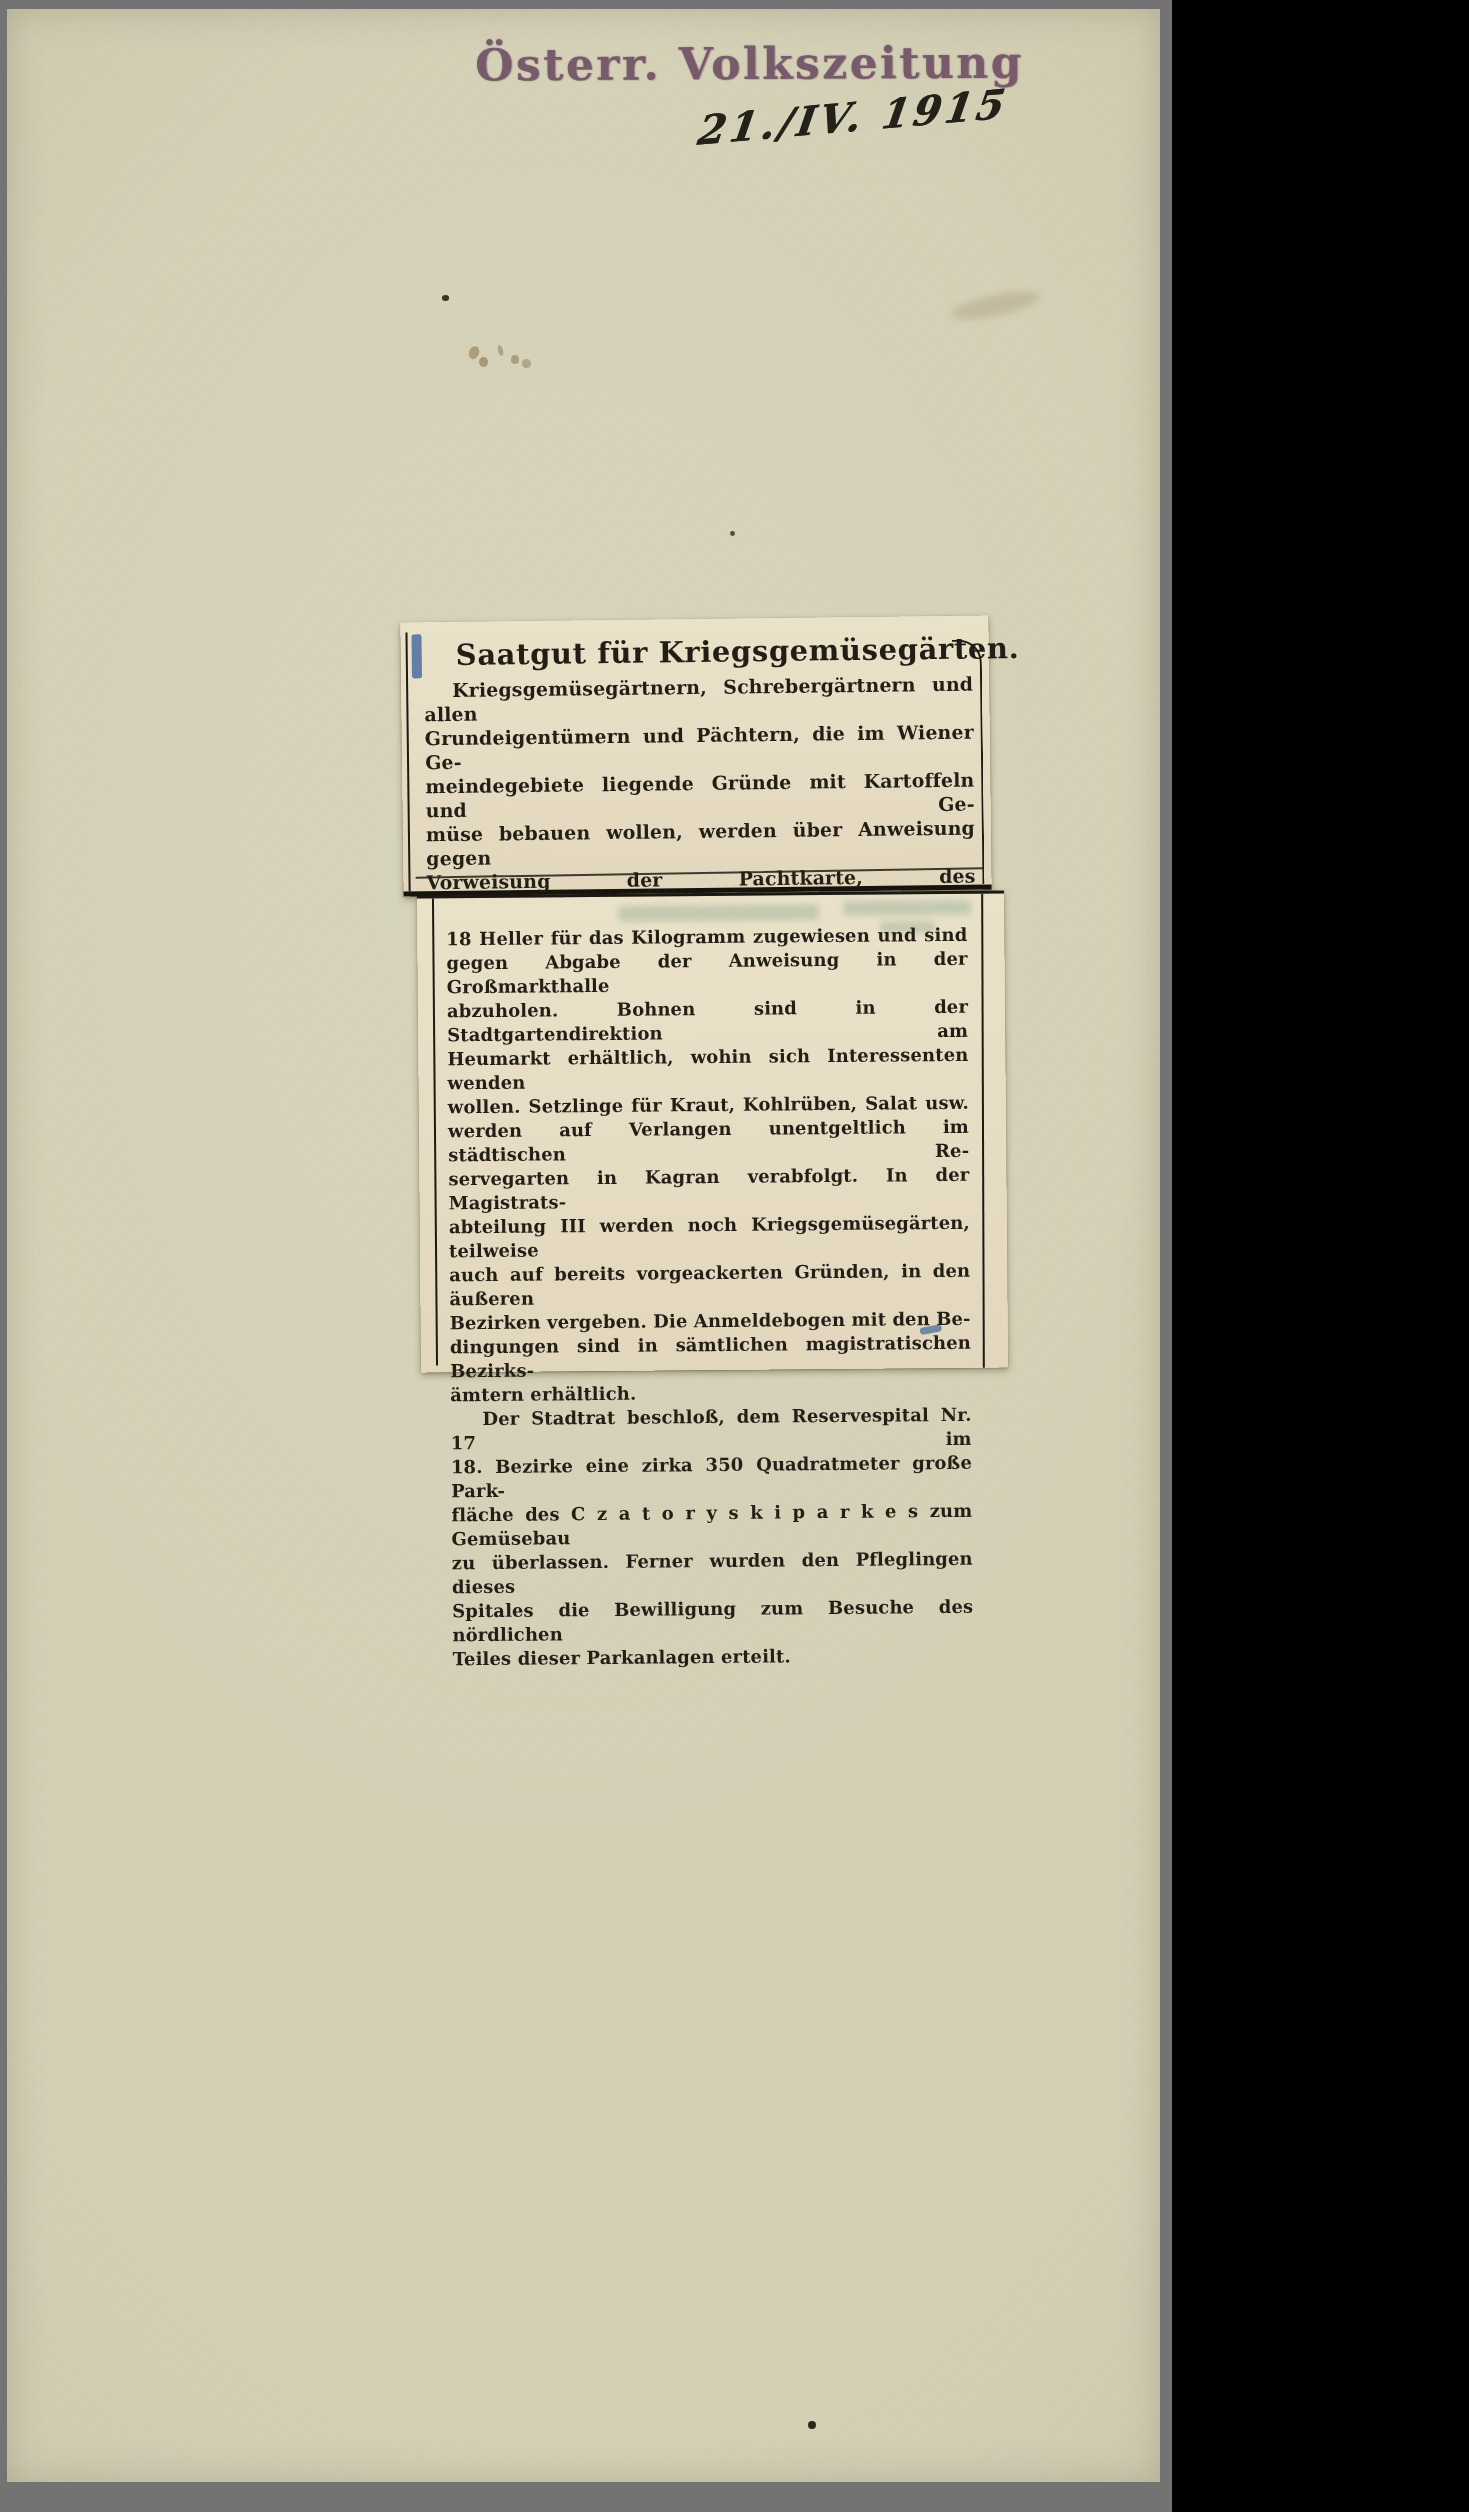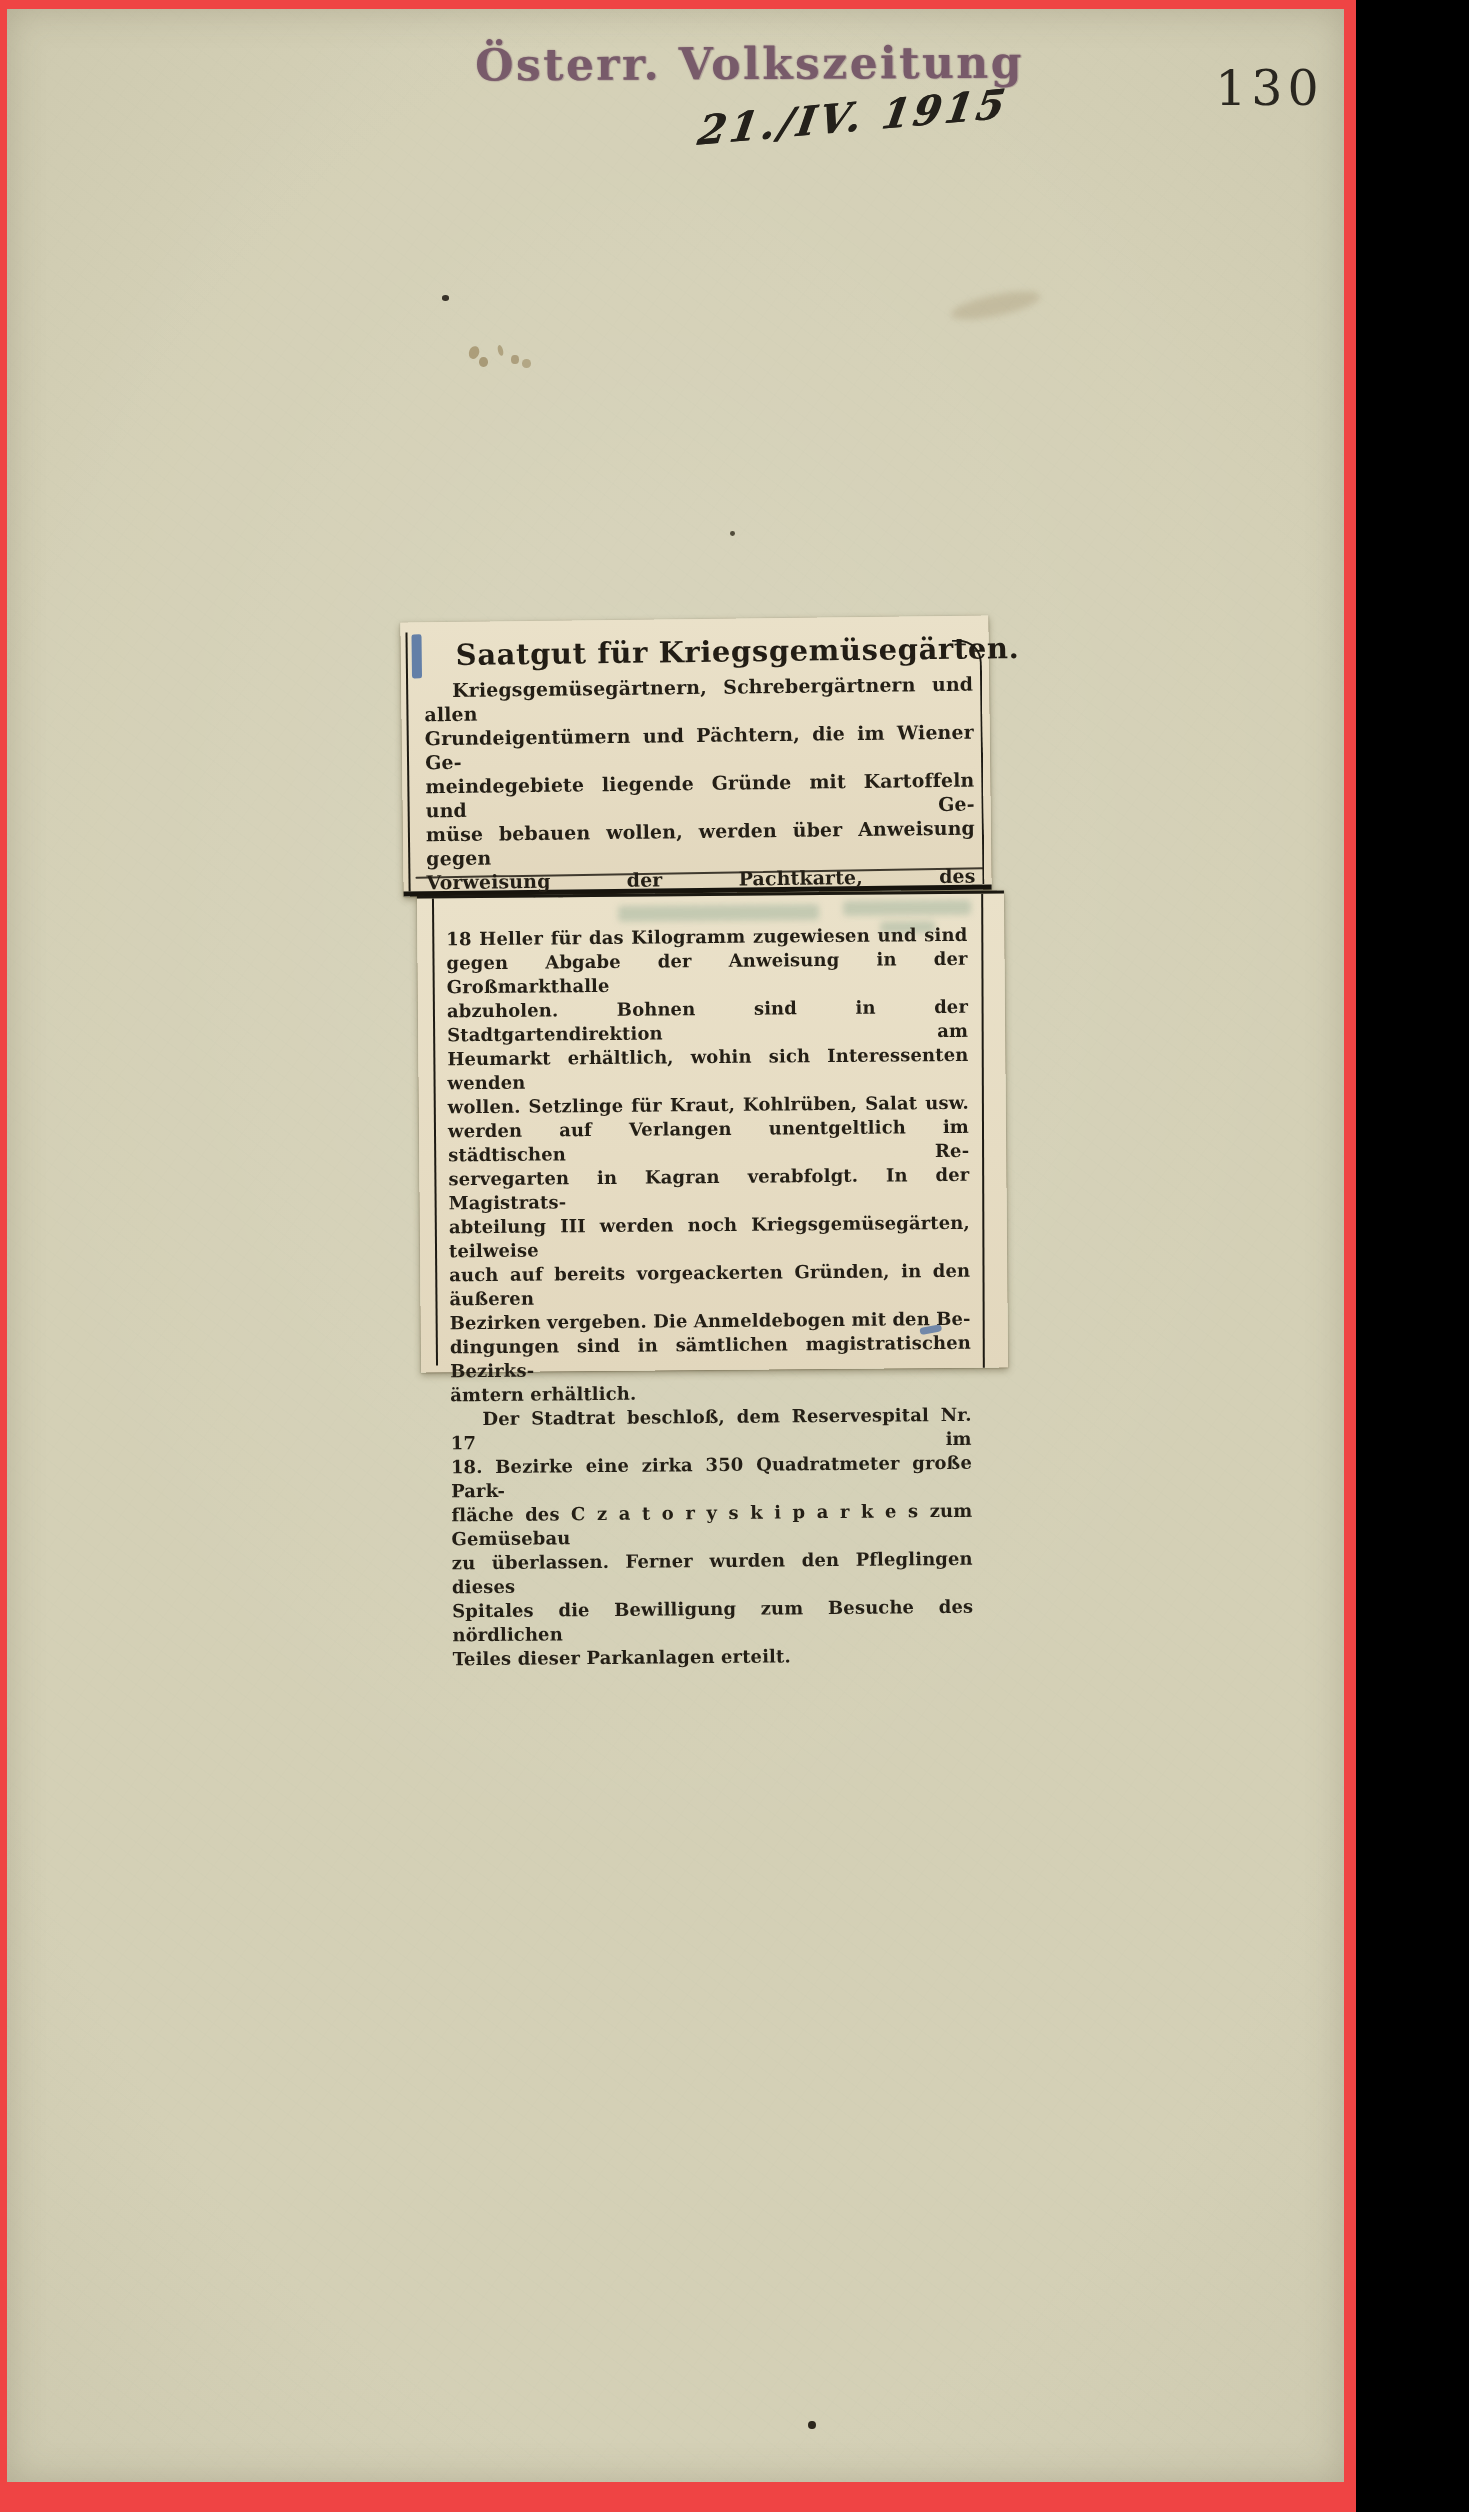--- a/index.html
+++ b/index.html
@@ -1,16 +1,16 @@
 <!DOCTYPE html>
 <html style="font-size:9.7px"><head>
 <meta charset="utf-8">
 <style>
   html,body{margin:0;padding:0;background:#000;}
-  .scan{position:relative;width:1356px;height:2512px;background:#ef4444;overflow:hidden;
+  .scan{position:relative;width:1172px;height:2512px;background:#737373;overflow:hidden;
         font-family:"DejaVu Serif", serif;}
   .paper{position:absolute;left:7.3px;top:9px;right:12px;bottom:30px;
          background:
            radial-gradient(ellipse 974px 1461px at 48% 35%, rgba(255,255,255,.10), rgba(0,0,0,0) 70%),
            radial-gradient(ellipse 1340px 2192px at 50% 50%, #d4d0b6 55%, #c8c4aa 92%, #bfbba1 100%);
          box-shadow: inset 0 0 37px rgba(90,85,60,.25);}
   
   .paper::before{content:"";position:absolute;inset:0;opacity:.20;
      background:
        repeating-linear-gradient(37deg, rgba(140,160,150,.08) 0 1.2px, rgba(0,0,0,0) 1.2px 14px),

